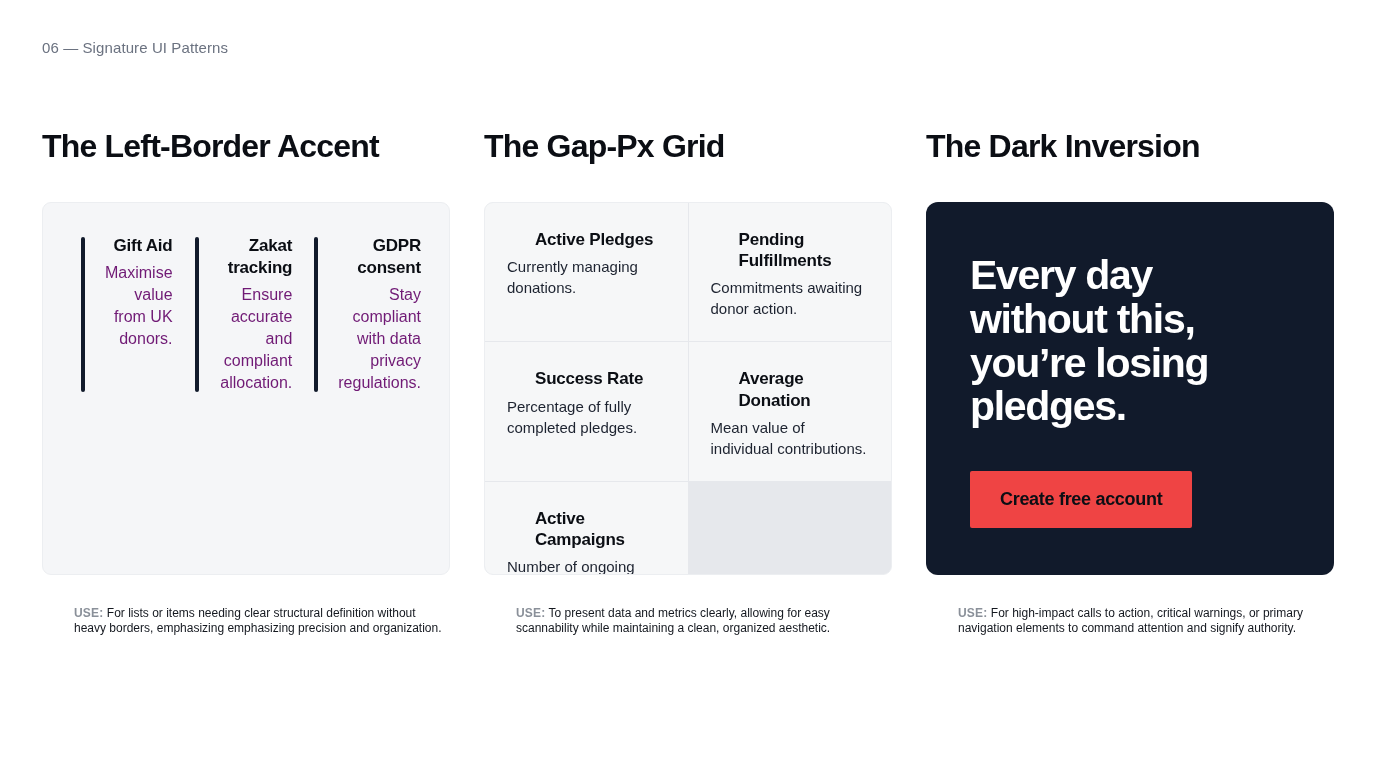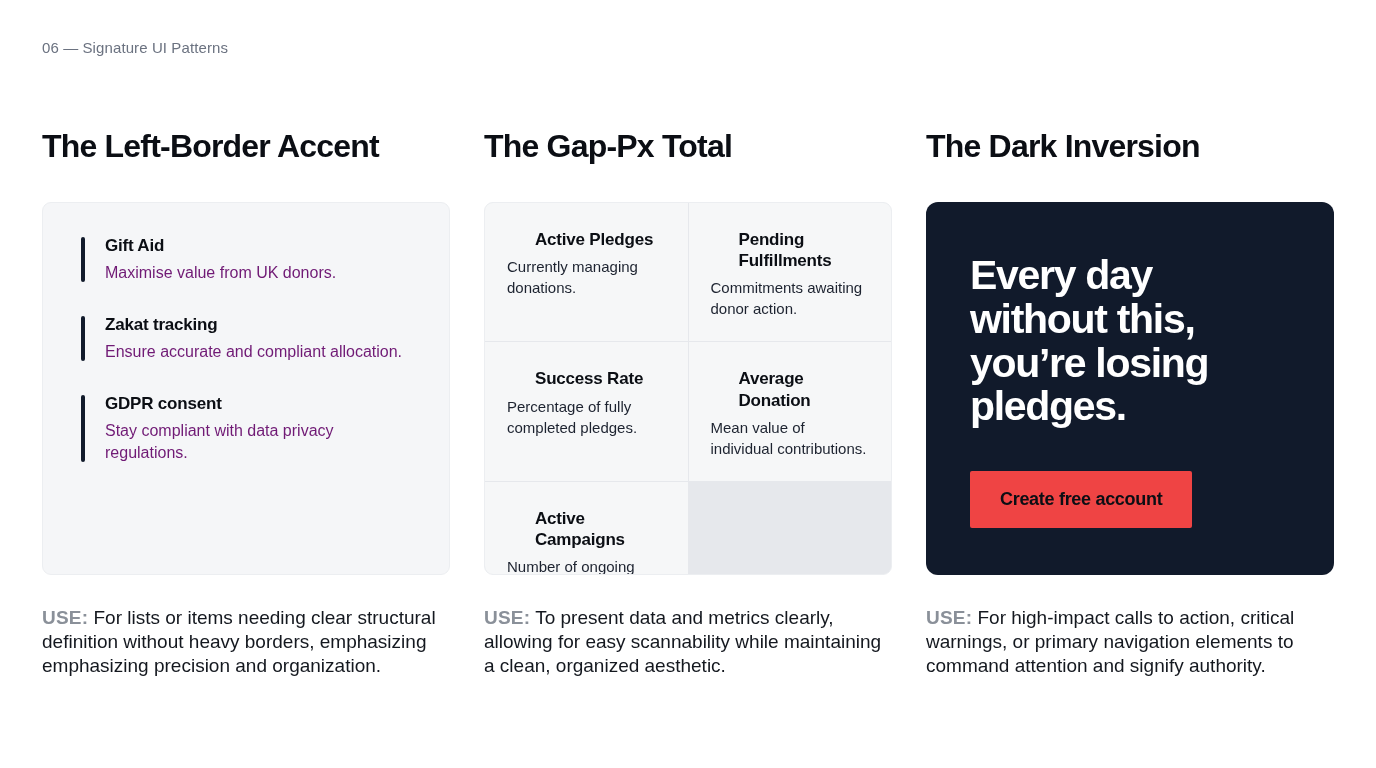--- a/index.html
+++ b/index.html
@@ -62,22 +62,23 @@
 
   
   .card-accent {
     background: #f5f6f8;
     border: 1px solid #eceef1;
     padding: 32px 28px 28px 38px;
   }
 
   .accent-list {
     display: flex;
-    flex-direction: column;
-    gap: 30px;
+    flex-direction: row;
+    gap: 22px;
+    text-align: right;
   }
 
   .accent-item {
     position: relative;
     padding-left: 24px;
   }
 
   .accent-bar {
     position: absolute;
     left: 0;
@@ -164,23 +165,24 @@
     letter-spacing: -0.3px;
     padding: 18px 30px;
     border: none;
     border-radius: 2px;
     cursor: pointer;
   }
 
   
   .use-note {
     margin-top: 31px;
-    font-size: 19px;
+    font-size: 12px;
     line-height: 1.27;
     color: #14181f;
+    margin-left: 32px;
   }
 
   .use-label {
     font-weight: 700;
     color: #8a9099;
     letter-spacing: 0.2px;
   }
 </style>
 </head>
 <body>
@@ -217,21 +219,21 @@
 
         </div>
       </div>
 
       <p class="use-note">
         <span class="use-label">USE:</span><span> For lists or items needing clear structural definition without heavy borders, emphasizing emphasizing precision and organization.</span>
       </p>
     </div>
 
     <div class="col">
-      <h2 class="col-title">The Gap-Px Total</h2>
+      <h2 class="col-title">The Gap-Px Grid</h2>
 
       <div class="card card-grid">
 
         <div class="grid-cell">
           <div class="cell-title">Active Pledges</div>
           <div class="cell-desc">Currently managing donations.</div>
         </div>
 
         <div class="grid-cell">
           <div class="cell-title">Pending Fulfillments</div>

